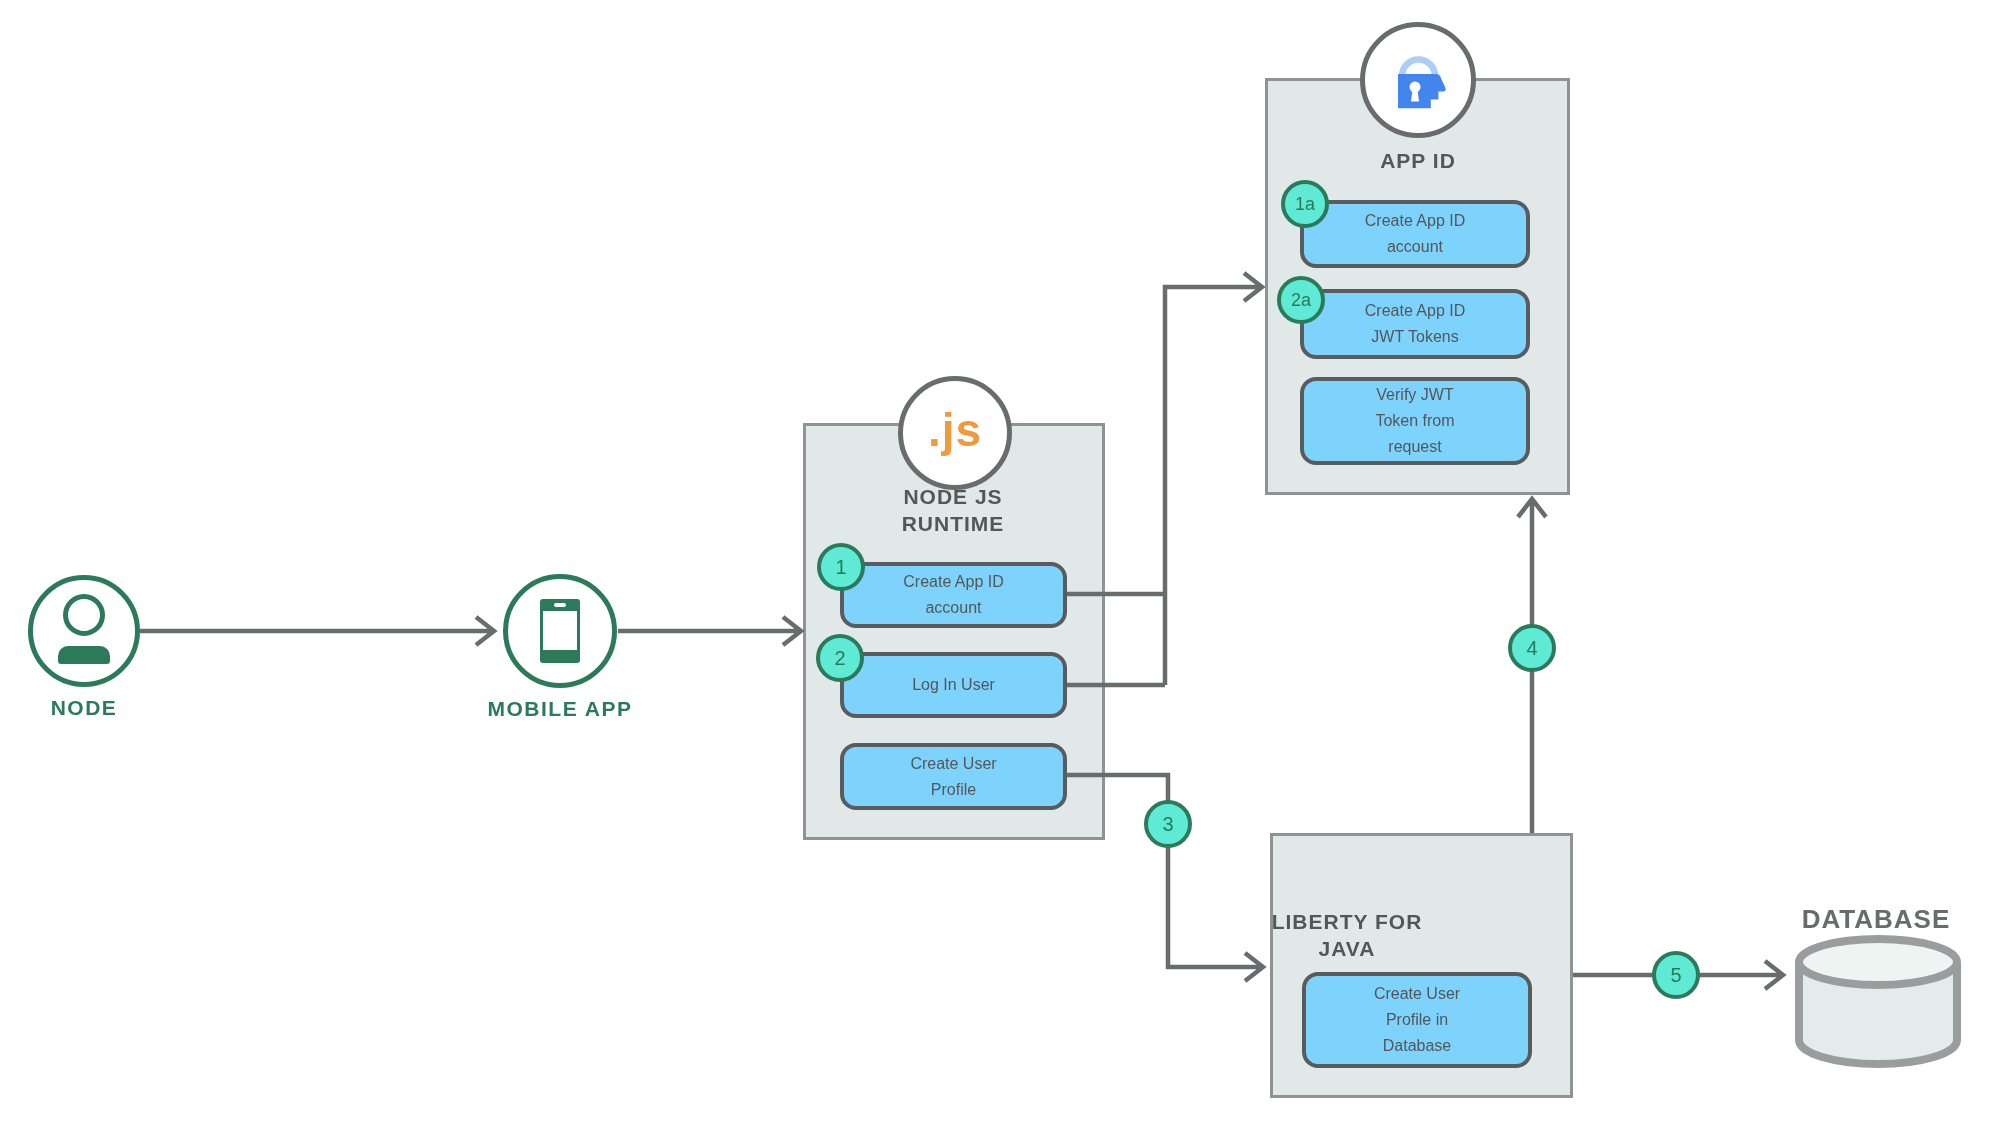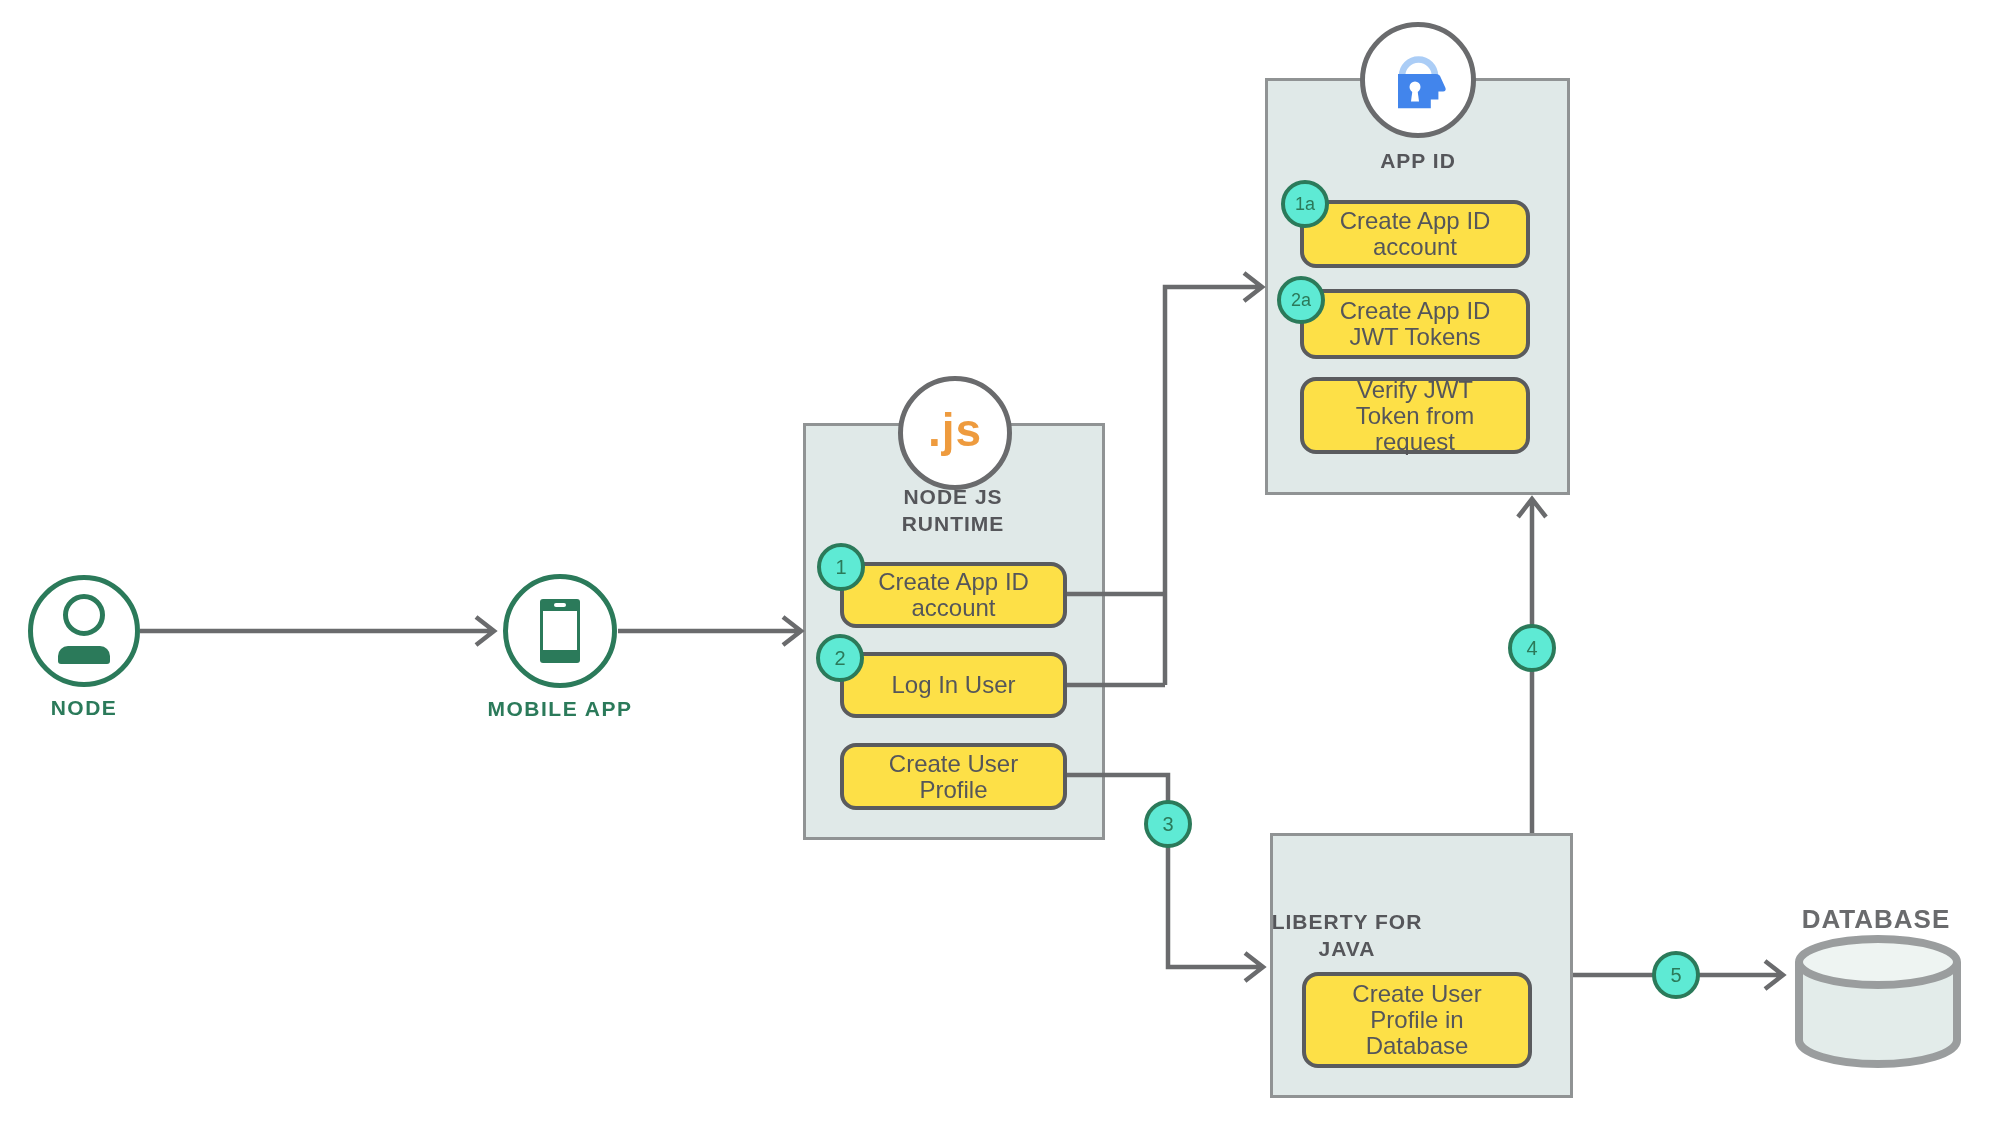--- a/index.html
+++ b/index.html
@@ -23,23 +23,23 @@
 
   .panel{position:absolute;background:var(--panel-fill);border:3px solid var(--panel-border);box-sizing:border-box;z-index:1;}
 
   .logo-circle{position:absolute;background:#fff;border:5px solid var(--line-grey);border-radius:50%;
     box-sizing:border-box;display:flex;flex-direction:column;align-items:center;justify-content:center;z-index:3;}
   .logo-circle.green{border-color:var(--accent-green);}
 
   .panel-title{position:absolute;text-align:center;font-weight:bold;color:var(--text-grey);
     font-size:21px;line-height:27px;letter-spacing:1px;white-space:pre-line;z-index:2;}
 
-  .step{position:absolute;background:#fde047;border:4px solid var(--box-border);border-radius:16px;
+  .step{position:absolute;background:#7dd3fc;border:4px solid var(--box-border);border-radius:16px;
     display:flex;align-items:center;justify-content:center;text-align:center;color:var(--text-grey);
-    font-size:24px;line-height:26px;white-space:pre-line;box-sizing:border-box;z-index:2;}
+    font-size:16px;line-height:26px;white-space:pre-line;box-sizing:border-box;z-index:2;}
 
   .badge{position:absolute;width:48px;height:48px;border-radius:50%;background:#5eead4;
     border:4px solid var(--accent-green);color:var(--accent-green);font-weight:normal;font-size:20px;
     display:flex;align-items:center;justify-content:center;box-sizing:border-box;z-index:5;}
   .badge.two-char{font-size:18px;}
 
   .icon-label{position:absolute;font-weight:bold;color:var(--accent-green);font-size:21px;
     letter-spacing:1.5px;text-align:center;z-index:2;}
 
   .db-label{position:absolute;font-weight:bold;color:var(--line-grey);font-size:26px;
@@ -119,21 +119,21 @@
       <path d="M13 31 h38 c2.5 0 4.2 1.6 4.6 3.2 L60.5 45 c0.7 2 -0.4 3.6 -2.4 3.6 h-4.7 v8 h-7.6 v8.6 H13 z" style="fill:var(--appid-blue);"></path>
       <circle cx="30" cy="44" r="5.5" fill="#ffffff"></circle>
       <path d="M27.5 47 L26 58.5 h8 L32.5 47 z" fill="#ffffff"></path>
     </svg>
   </div>
   <div class="panel-title" style="left:1318px;top:147px;width:200px;">APP ID</div>
   <div class="step" style="left:1300px;top:200px;width:230px;height:68px;">Create App ID
 account</div>
   <div class="step" style="left:1300px;top:289px;width:230px;height:70px;">Create App ID
 JWT Tokens</div>
-  <div class="step" style="left:1300px;top:377px;width:230px;height:77px;">Verify JWT
+  <div class="step" style="left:1300px;top:377px;width:230px;height:88px;">Verify JWT
 Token from
 request</div>
   <div class="badge two-char" style="left:1281px;top:180px;">1a</div>
   <div class="badge two-char" style="left:1277px;top:276px;">2a</div>
 
   <div class="panel" style="left:1270px;top:833px;width:303px;height:265px;"></div>
   <div class="panel-title" style="left:1247px;top:908px;width:200px;">LIBERTY FOR
 JAVA</div>
   <div class="step" style="left:1302px;top:972px;width:230px;height:96px;">Create User
 Profile in

